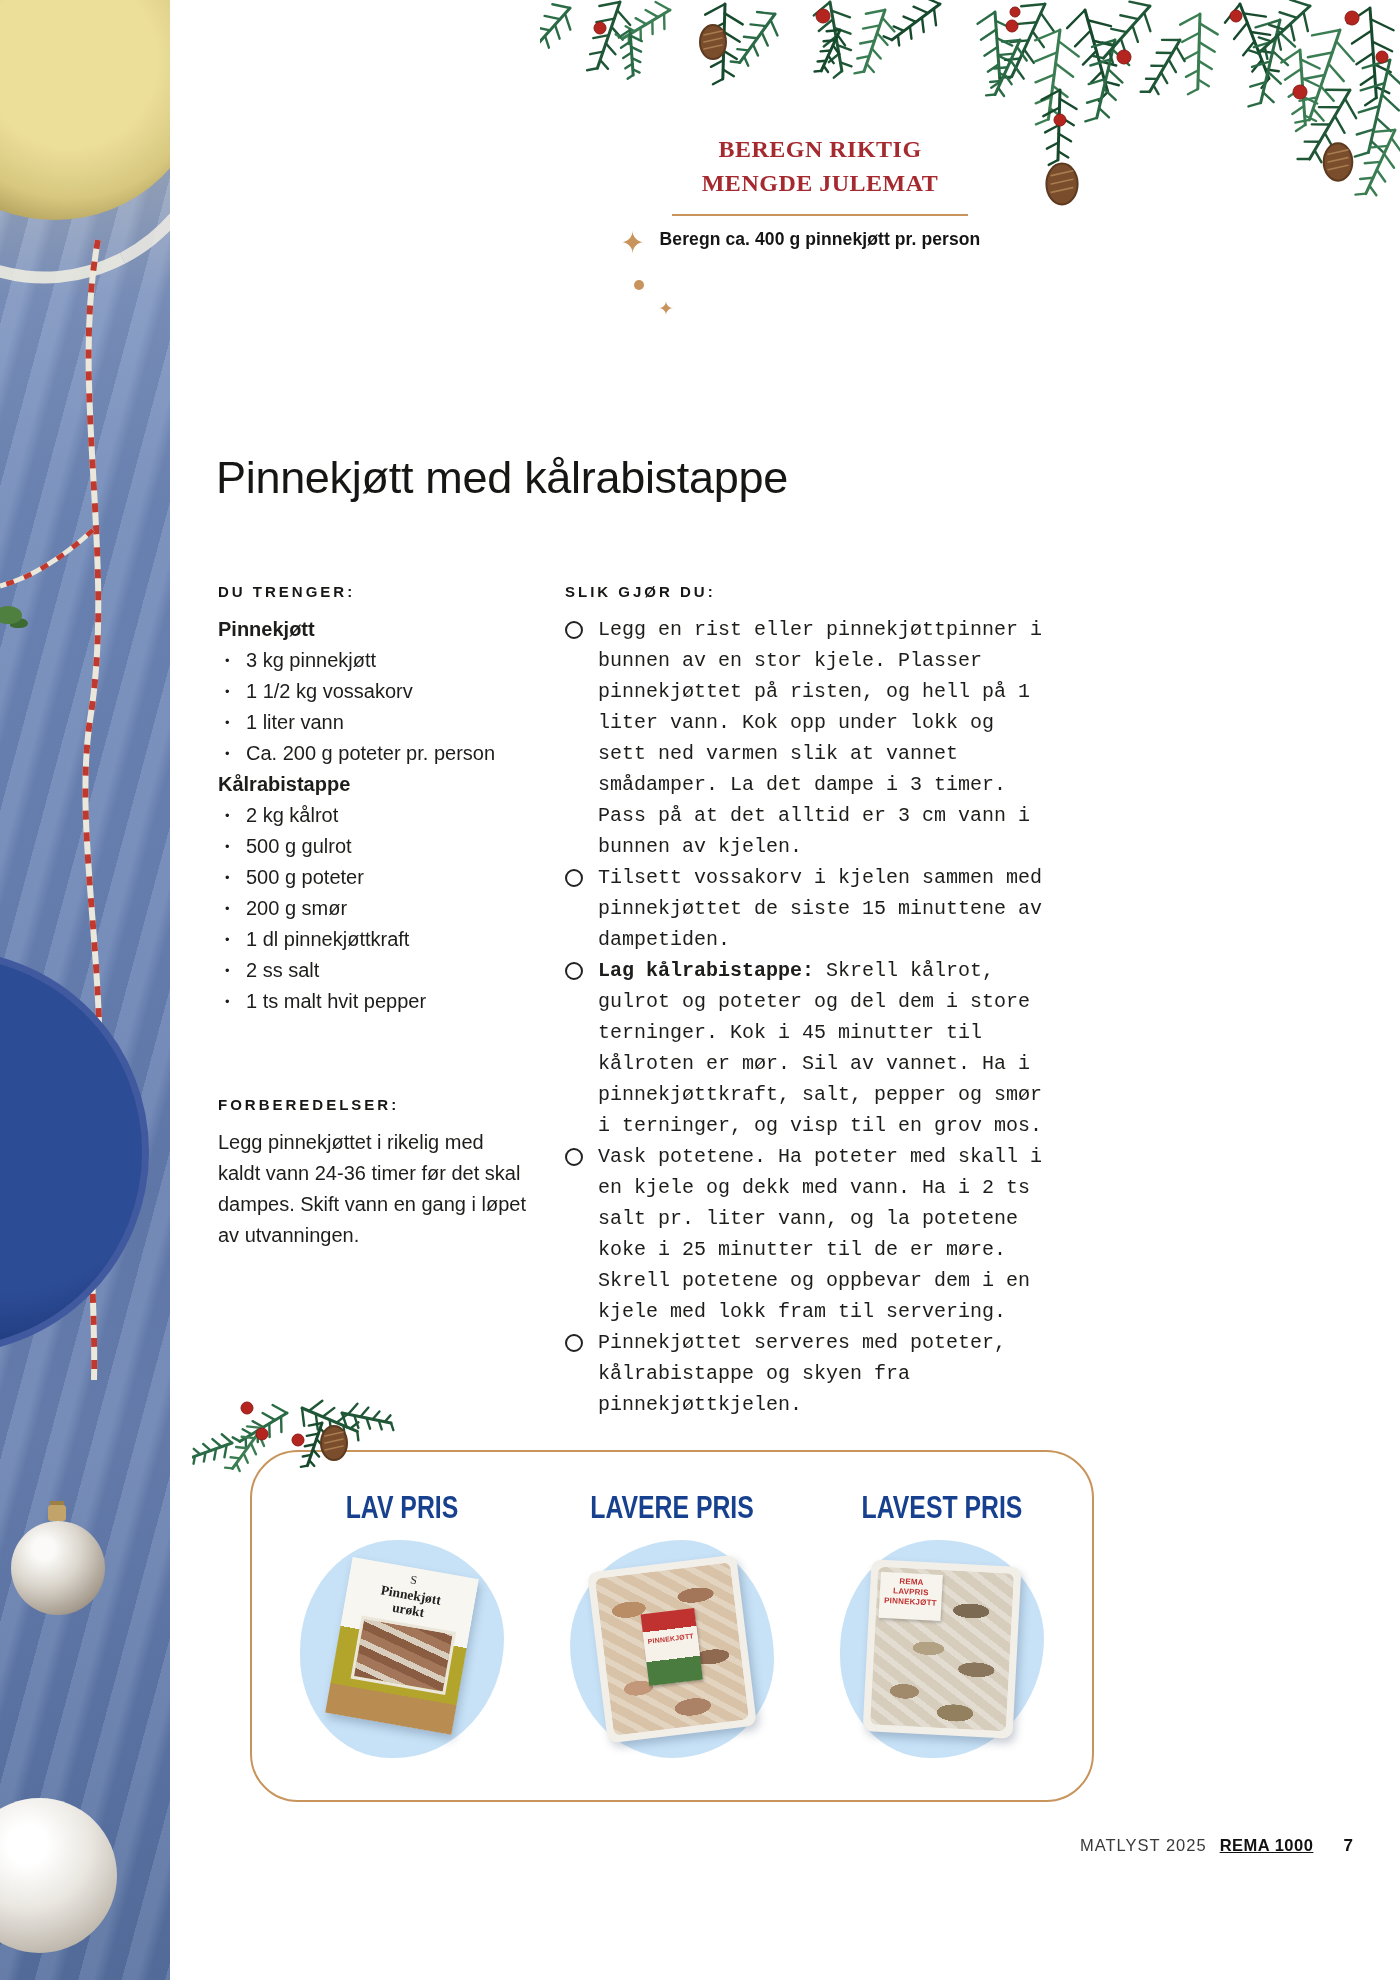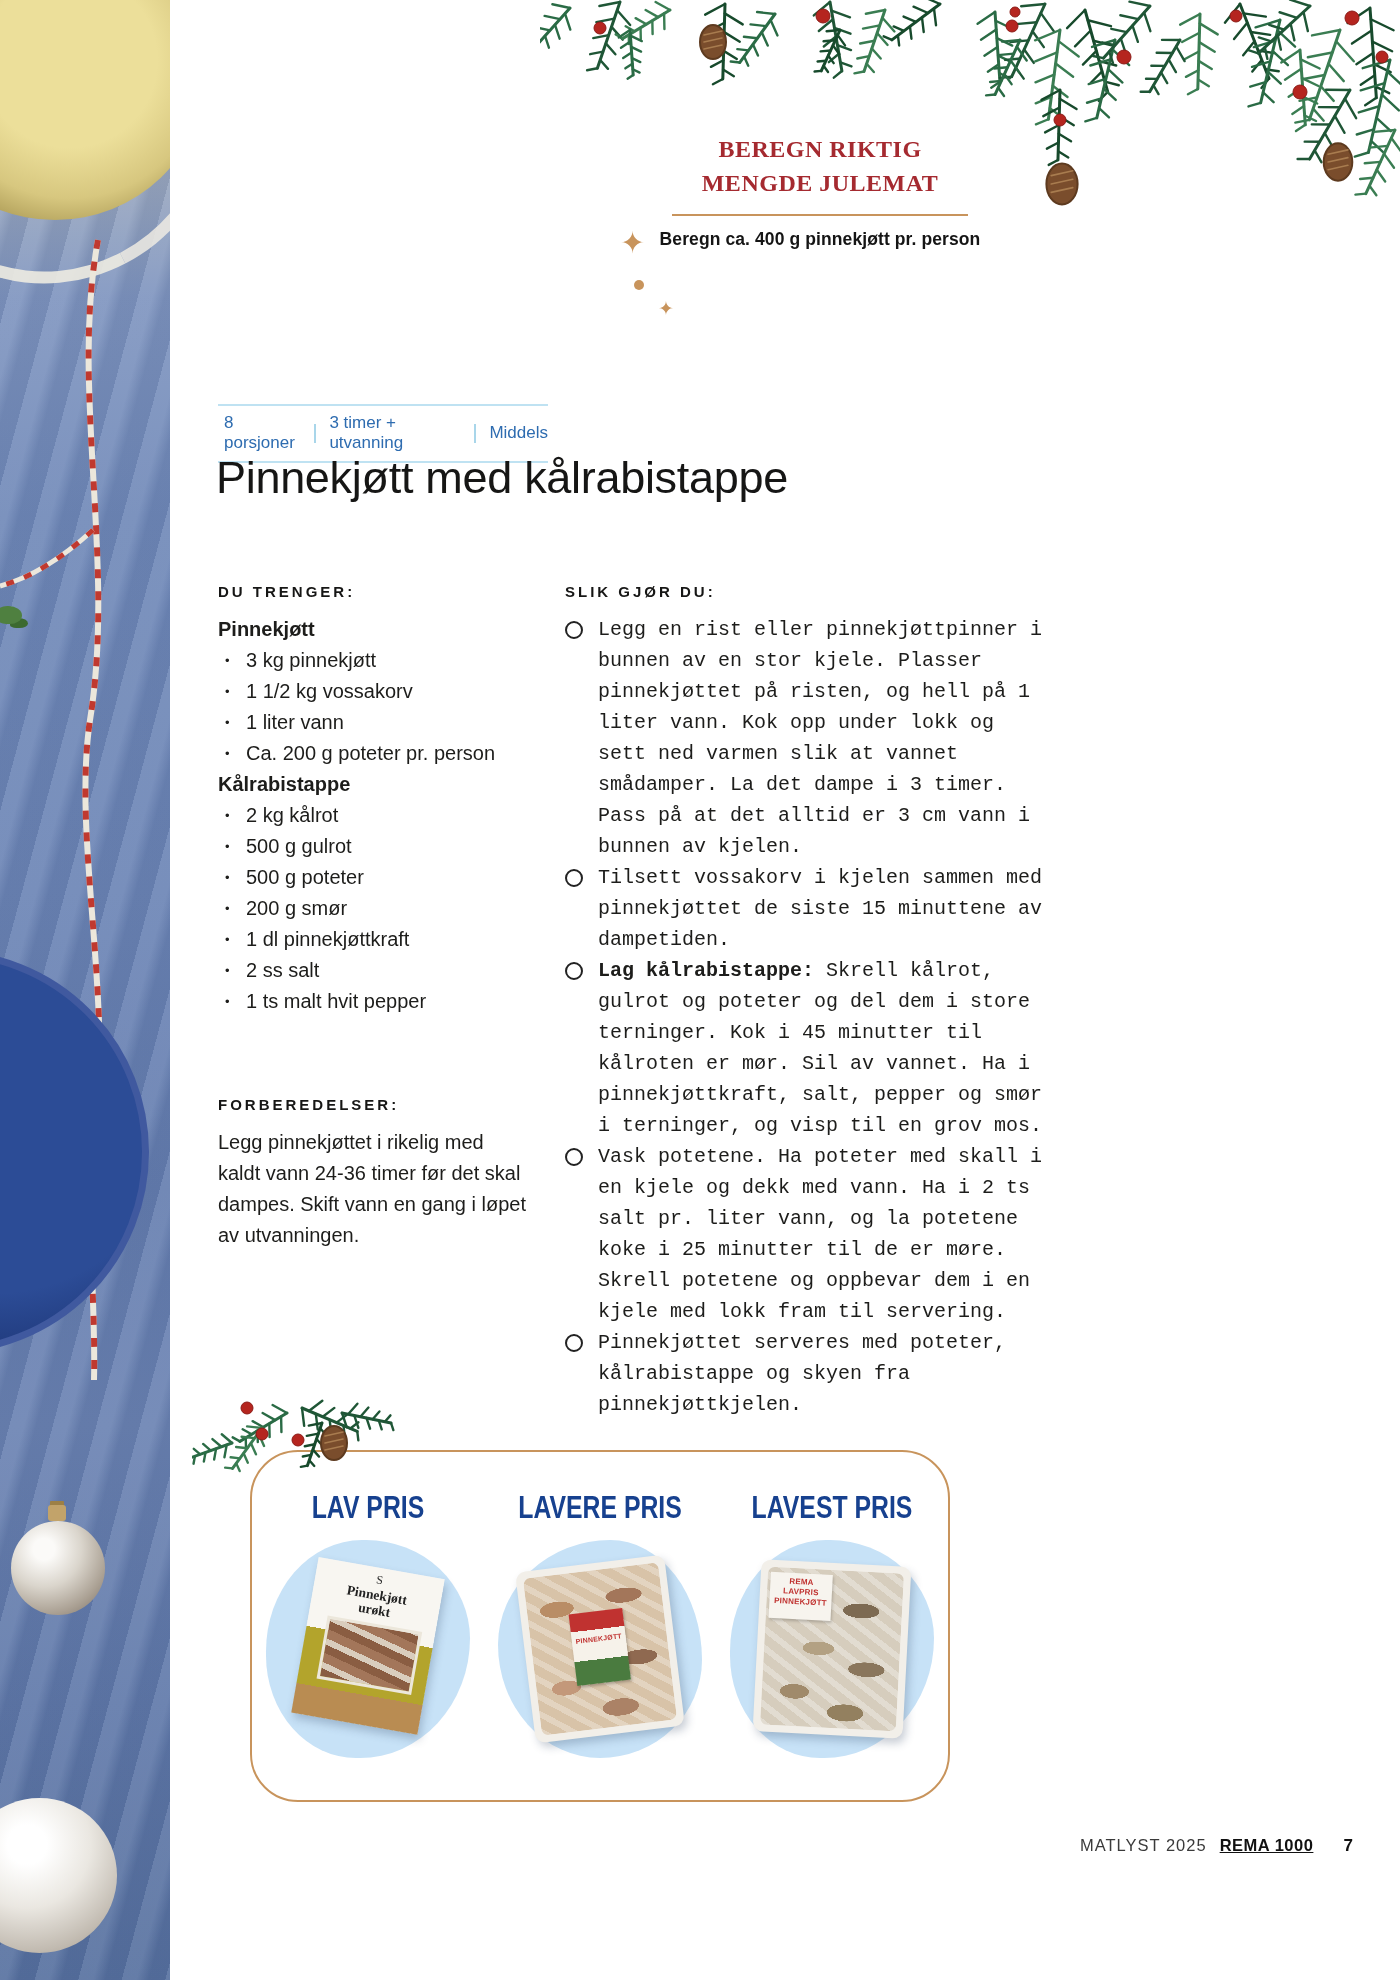--- a/index.html
+++ b/index.html
@@ -62,21 +62,21 @@
   .ing-group-name{font-weight:bold;}
   .ing-item{display:flex;}
   .ing-item .dot{width:12px;margin-left:7px;margin-right:9px;font-size:13px;flex:none;}
   .preparations{margin-top:72px;}
   .prep-text{margin:0;}
   .step{position:relative;margin:0;padding-left:33px;font-family:Liberation Mono, monospace;}
   .step .ring{position:absolute;left:0;top:7px;width:14px;height:14px;border:2px solid #222;border-radius:50%;}
   .step p{margin:0;}
 
   
-  .price-box{position:absolute;left:250px;top:1450px;width:700px;height:352px;
+  .price-box{position:absolute;left:250px;top:1450px;width:844px;height:352px;
     border:2px solid var(--gold,#C8945C);border-radius:48px;display:flex;justify-content:space-evenly;
     padding-top:38px;box-sizing:border-box;background:#fff;}
   .tier{width:240px;text-align:center;}
   .tier-label{display:block;font-size:31px;font-weight:bold;color:var(--price_navy,#17418F);
     transform:scaleX(.8);letter-spacing:0;white-space:nowrap;}
   .blob{position:relative;width:204px;height:218px;margin:14px auto 0 auto;background:var(--blob_blue,#C7E2F7);
     border-radius:48% 52% 55% 45% / 52% 46% 56% 48%;}
   .blob2{border-radius:55% 45% 50% 50% / 48% 55% 45% 52%;}
   .product{position:absolute;left:50%;top:50%;}
 
@@ -469,27 +469,20 @@
       <span>BEREGN RIKTIG</span><br>
       <span>MENGDE JULEMAT</span>
     </h2>
     <div class="tip-divider"></div>
     <p class="tip-note">Beregn ca. 400 g pinnekjøtt pr. person</p>
   </div>
   <span class="sparkle sparkle1">✦</span>
   <span class="sparkle-dot"></span>
   <span class="sparkle sparkle2">✦</span>
 
-  <div class="meta">
-    <span>8 porsjoner</span>
-    <span class="sep"></span>
-    <span>3 timer + utvanning</span>
-    <span class="sep"></span>
-    <span>Middels</span>
-  </div>
 
   <h1 class="recipe-title">Pinnekjøtt med kålrabistappe</h1>
 
   <div class="col-left">
     <h3 class="sec-heading">DU TRENGER:</h3>
     <div id="ingredients-list">
         <div class="ing-group-name">Pinnekjøtt</div>
         <div class="ing-item">
           <span class="dot">•</span>
           <span>3 kg pinnekjøtt</span>

